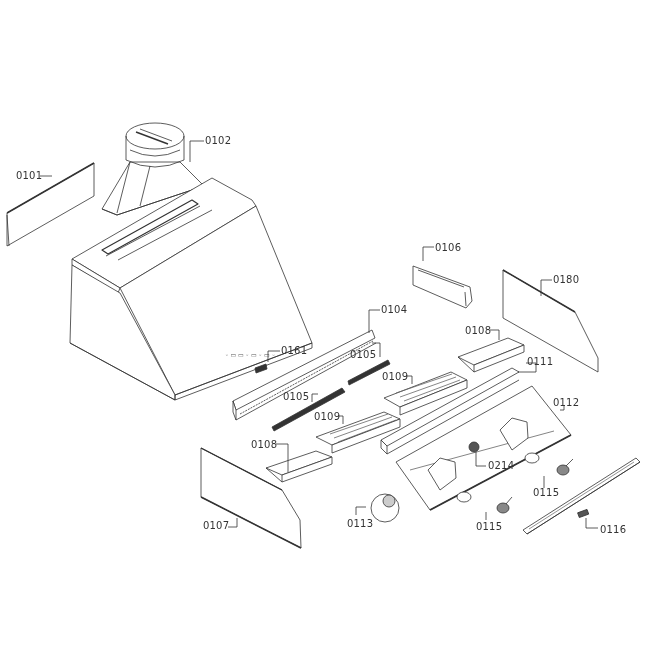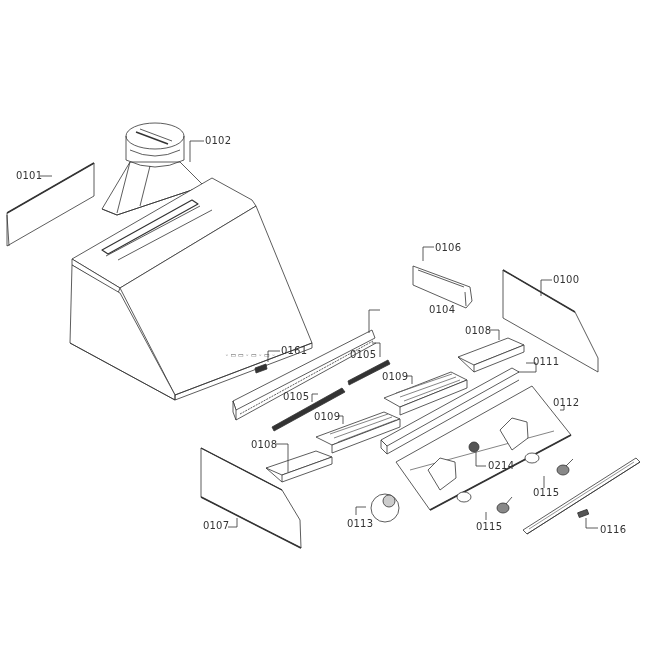--- a/index.html
+++ b/index.html
@@ -167,30 +167,30 @@
   </g>
 
   <line x1="40" y1="176" x2="52" y2="176"></line>
   <polyline points="190,162 190,141 204,141"></polyline>
 </svg>
 
 
 <span class="lbl" style="left:16px;top:171px;text-align:right;">0101</span>
 <span class="lbl" style="left:205px;top:136px;">0102</span>
 <span class="lbl" style="left:281px;top:346px;">0161</span>
-<span class="lbl" style="left:381px;top:305px;margin-left:48px;">0104</span>
+<span class="lbl" style="left:381px;top:305px;">0104</span>
 <span class="lbl" style="left:350px;top:350px;">0105</span>
 <span class="lbl" style="left:283px;top:392px;">0105</span>
 <span class="lbl" style="left:435px;top:243px;">0106</span>
 <span class="lbl" style="left:203px;top:521px;">0107</span>
 <span class="lbl" style="left:465px;top:326px;">0108</span>
 <span class="lbl" style="left:251px;top:440px;">0108</span>
 <span class="lbl" style="left:382px;top:372px;">0109</span>
 <span class="lbl" style="left:314px;top:412px;">0109</span>
-<span class="lbl" style="left:553px;top:275px;">0100</span>
-<span class="lbl" style="left:527px;top:357px;margin-left:6px;">0111</span>
+<span class="lbl" style="left:553px;top:275px;">0180</span>
+<span class="lbl" style="left:527px;top:357px;">0111</span>
 <span class="lbl" style="left:553px;top:398px;">0112</span>
 <span class="lbl" style="left:347px;top:519px;">0113</span>
 <span class="lbl" style="left:488px;top:461px;">0214</span>
 <span class="lbl" style="left:533px;top:488px;">0115</span>
 <span class="lbl" style="left:476px;top:522px;">0115</span>
 <span class="lbl" style="left:600px;top:525px;">0116</span>
 </div>
 
 </body></html>

